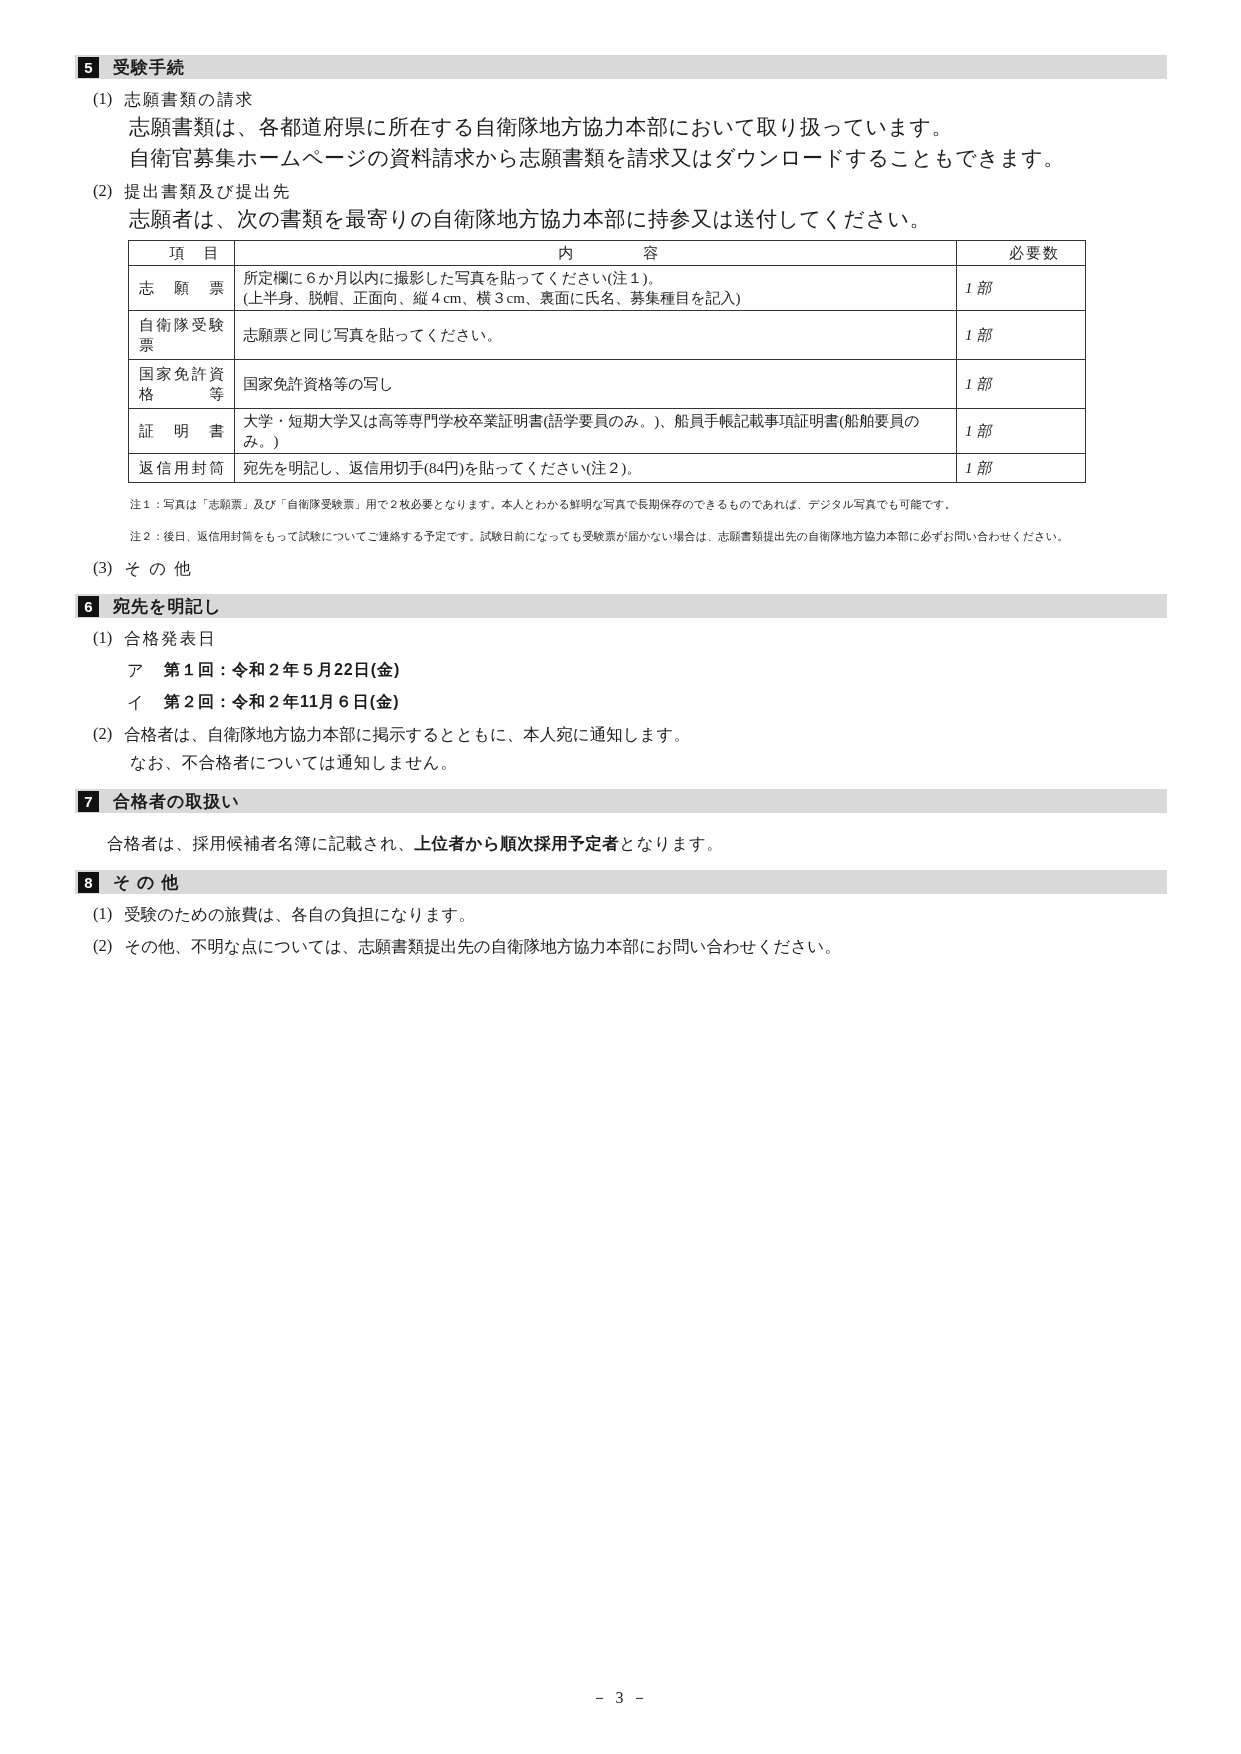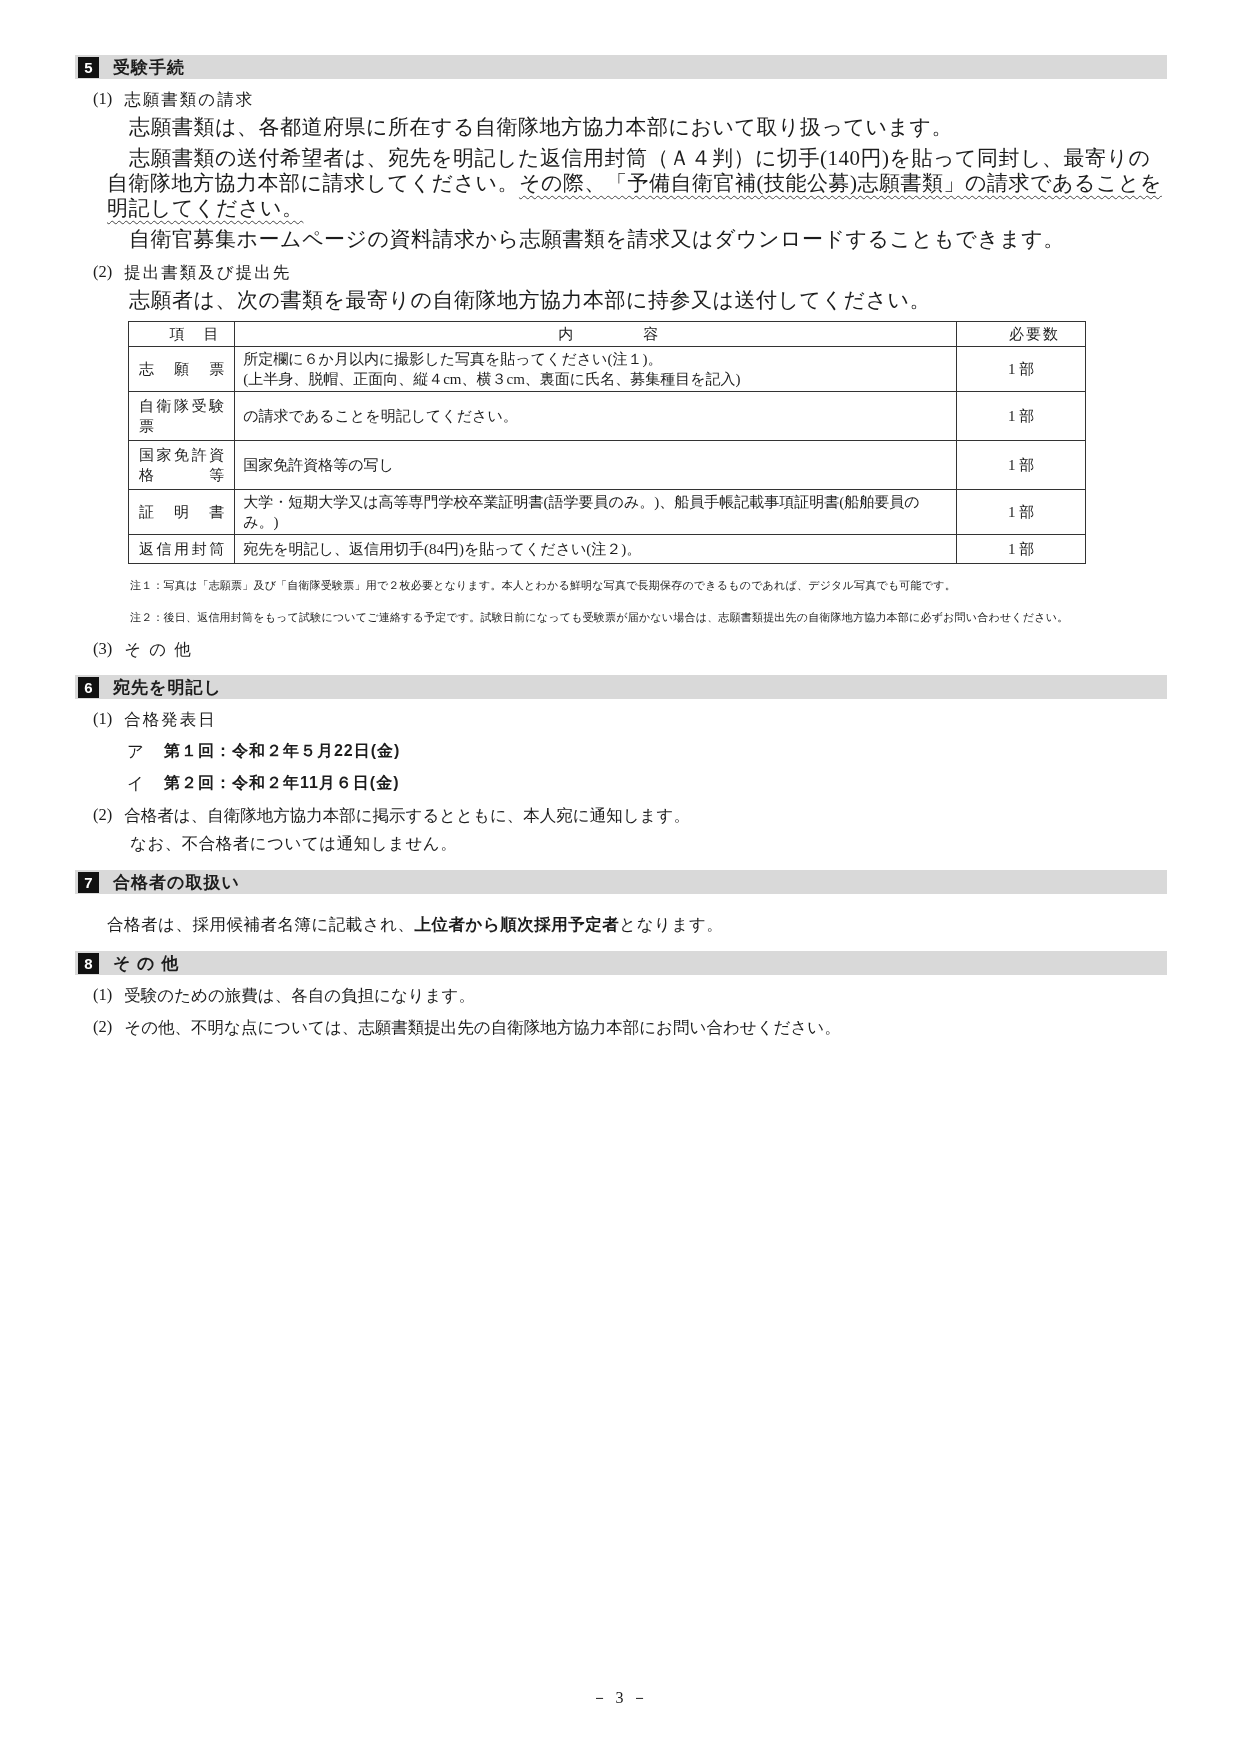--- a/index.html
+++ b/index.html
@@ -55,21 +55,21 @@
   }
   .doc-table th,.doc-table td{
     border:1.5px solid #333;padding:2px 8px;vertical-align:middle;
   }
   .doc-table th{font-weight:normal;text-align:center;letter-spacing:2px;padding-left:35px;}
   .col-item{width:103px;}
   .col-content{width:700px;}
   .col-count{width:125px;}
   td.cell-item{text-align:justify;text-align-last:justify;padding:4px 10px;}
   td.cell-content{white-space:pre-line;}
-  td.cell-count{text-align:center;}
+  td.cell-count{font-style:italic;}
   
   .note{
     margin-left:55px;width:1040px;
     font-size:11px;line-height:21px;
     padding-left:42px;text-indent:-42px;
     letter-spacing:0.2px;
   }
   
   .date-line{
     margin:10px 0 10px 52px;font-size:16.5px;display:flex;gap:20px;
@@ -97,21 +97,20 @@
     <div class="sec-bar" style="margin-top:0;">
       <span class="sec-num">5</span>
       <span class="sec-title">受験手続</span>
     </div>
 
     <div class="sub-item">
       <span class="sub-label">(1)</span>
       <span class="sub-heading">志願書類の請求</span>
     </div>
     <p class="body-par" style="margin-top:0;">志願書類は、各都道府県に所在する自衛隊地方協力本部において取り扱っています。</p>
-    <p class="body-par"><span>志願書類の送付希望者は、宛先を明記した返信用封筒（Ａ４判）に切手(140円)を貼って同封し、最寄りの自衛隊地方協力本部に請求してください。</span><span class="wavy">その際、「予備自衛官補(技能公募)志願書類」の請求であることを明記してください。</span></p>
     <p class="body-par">自衛官募集ホームページの資料請求から志願書類を請求又はダウンロードすることもできます。</p>
 
     <div class="sub-item">
       <span class="sub-label">(2)</span>
       <span class="sub-heading">提出書類及び提出先</span>
     </div>
     <p class="body-par" style="margin-top:0;text-indent:0;margin-left:54px;">志願者は、次の書類を最寄りの自衛隊地方協力本部に持参又は送付してください。</p>
 
     <table class="doc-table">
       <colgroup>
@@ -128,21 +127,21 @@
       </thead>
       <tbody>
         <tr>
           <td class="cell-item">志願票</td>
           <td class="cell-content">所定欄に６か月以内に撮影した写真を貼ってください(注１)。
 (上半身、脱帽、正面向、縦４cm、横３cm、裏面に氏名、募集種目を記入)</td>
           <td class="cell-count">1 部</td>
         </tr>
         <tr>
           <td class="cell-item">自衛隊受験票</td>
-          <td class="cell-content">の請求であることを明記してください。</td>
+          <td class="cell-content">志願票と同じ写真を貼ってください。</td>
           <td class="cell-count">1 部</td>
         </tr>
         <tr>
           <td class="cell-item">国家免許資格等</td>
           <td class="cell-content">国家免許資格等の写し</td>
           <td class="cell-count">1 部</td>
         </tr>
         <tr>
           <td class="cell-item">証明書</td>
           <td class="cell-content">大学・短期大学又は高等専門学校卒業証明書(語学要員のみ。)、船員手帳記載事項証明書(船舶要員のみ。)</td>

